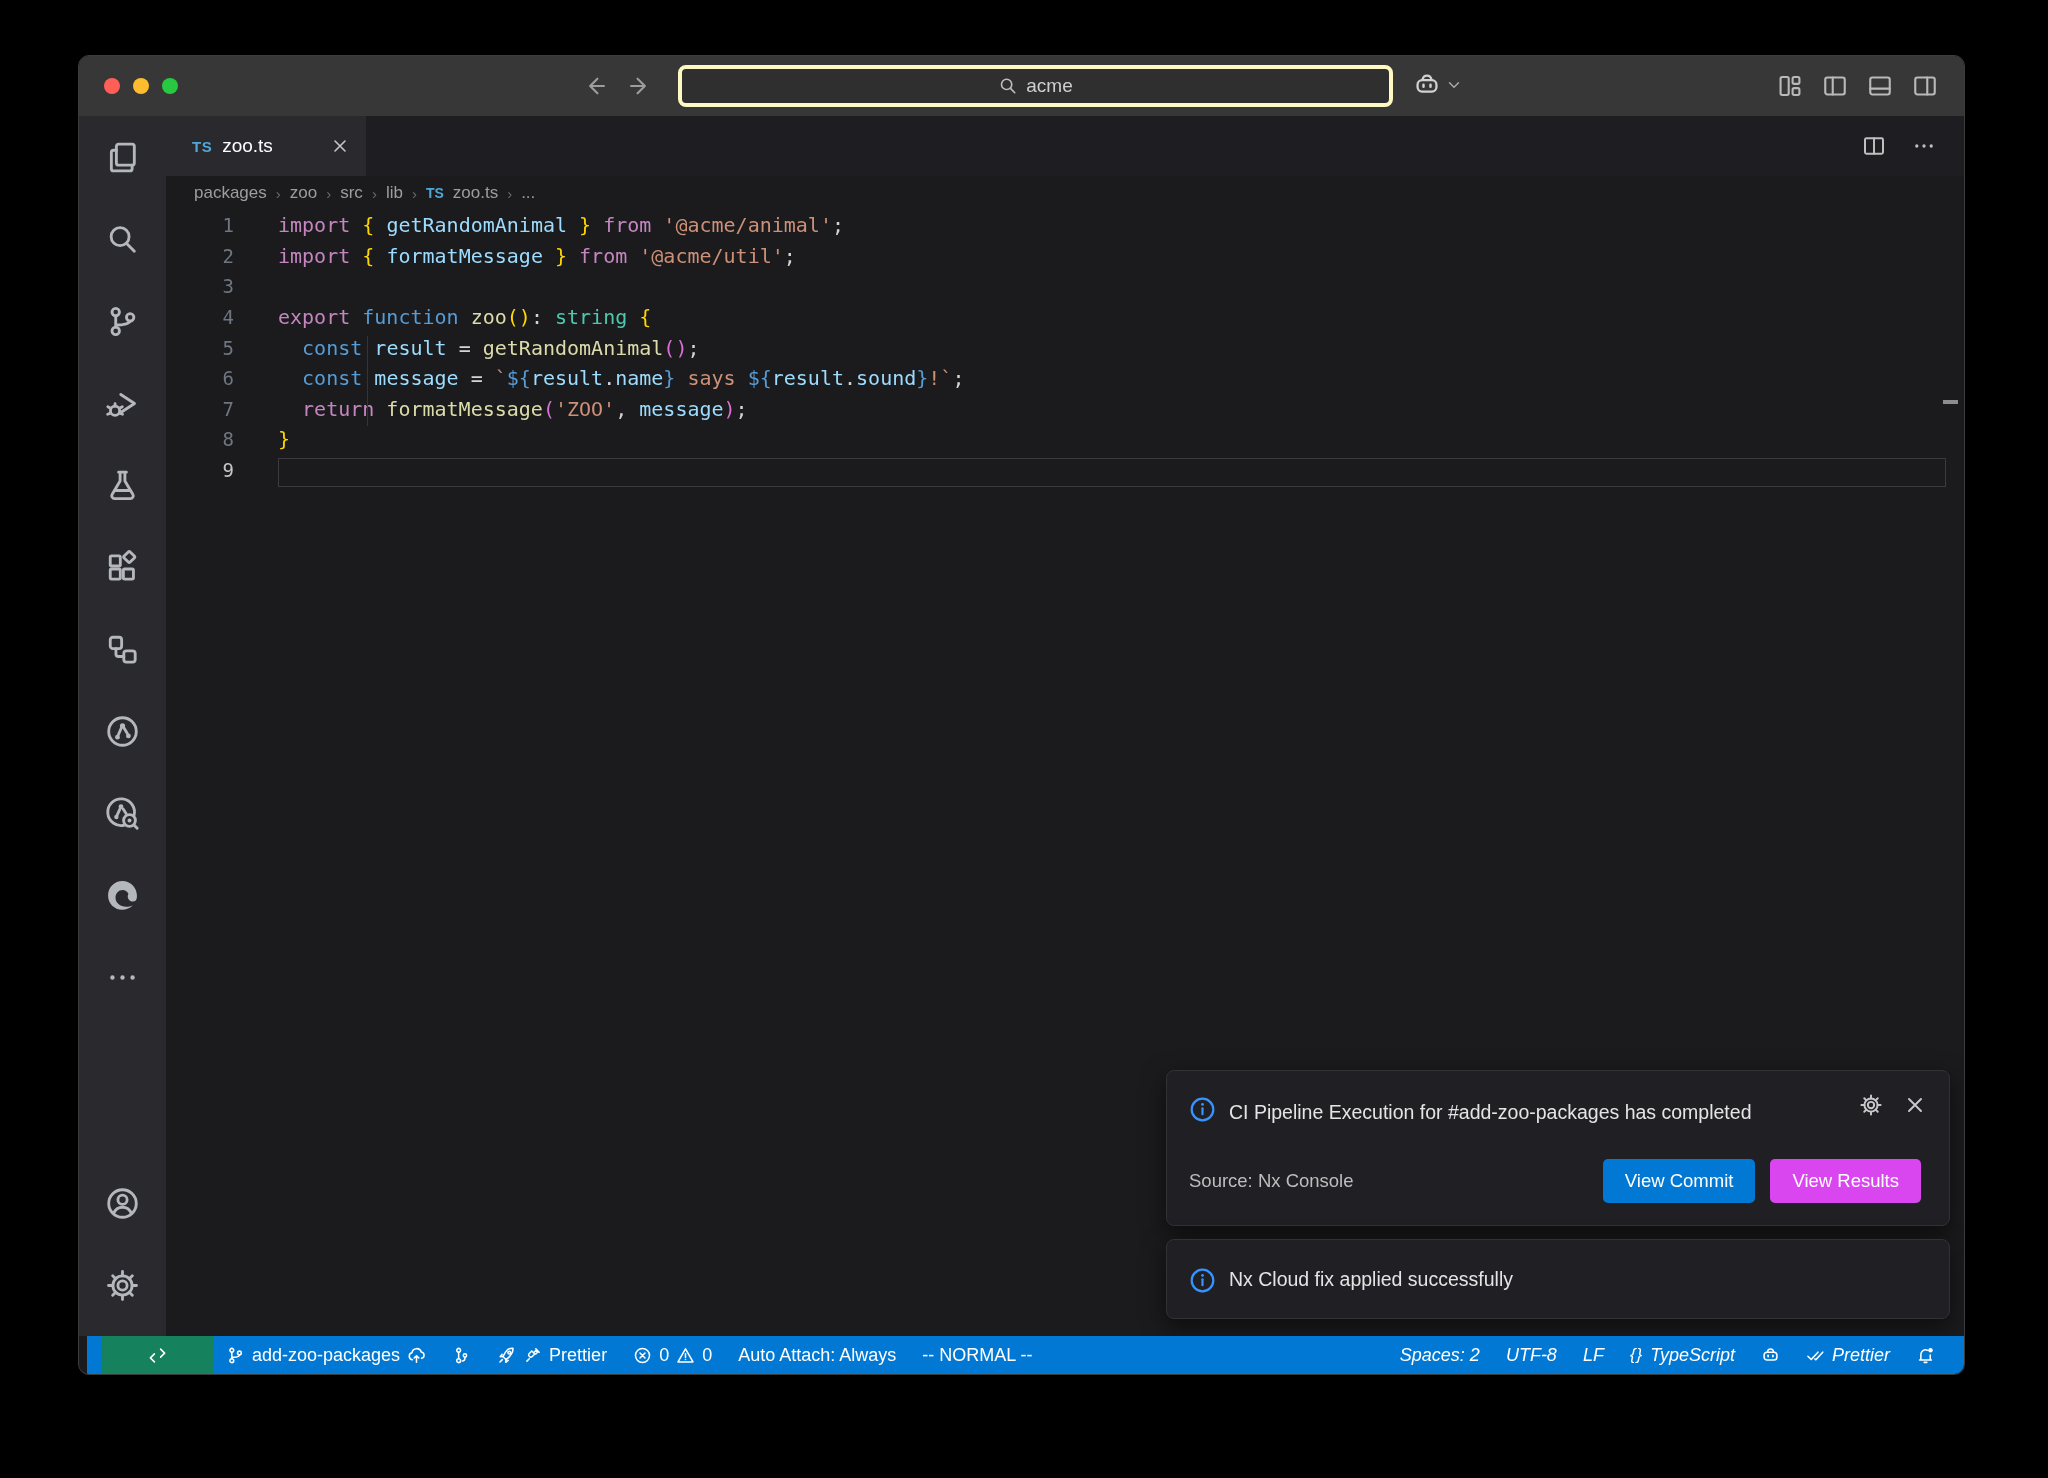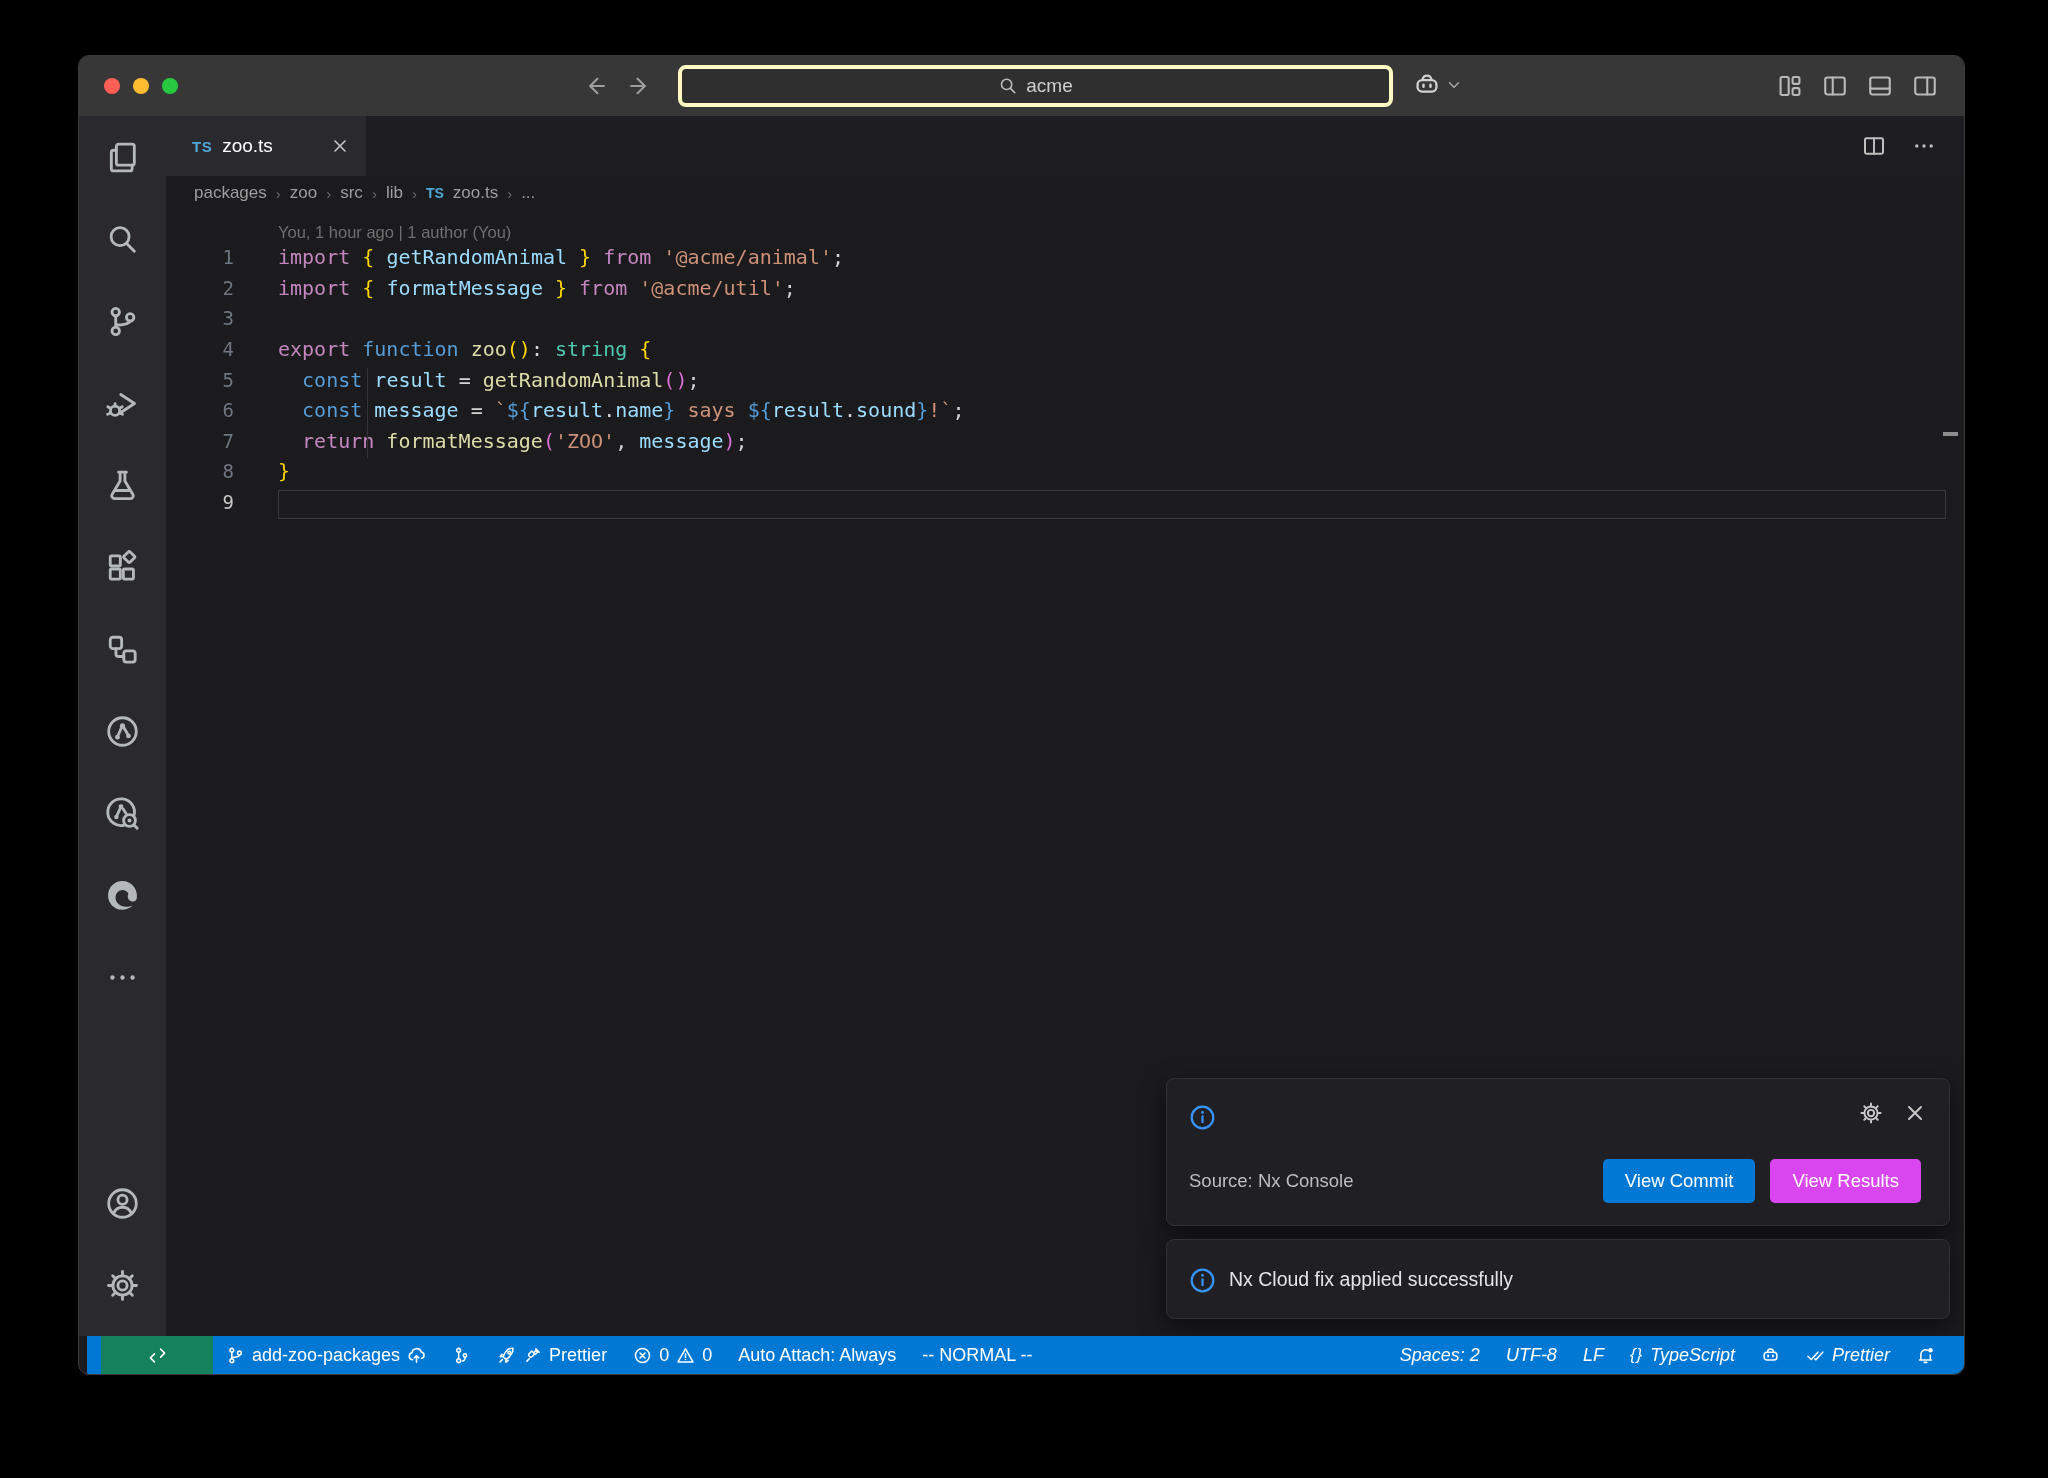--- a/index.html
+++ b/index.html
@@ -330,21 +330,20 @@
           <span>src</span>
           <span class="crumb-sep">›</span>
           <span>lib</span>
           <span class="crumb-sep">›</span>
           <span class="crumb-ts">TS</span>
           <span>zoo.ts</span>
           <span class="crumb-sep">›</span>
           <span>...</span>
         </div>
 
-      <div class="blame">You, 1 hour ago | 1 author (You)</div>
 
       <div class="code">
         <div id="code-lines">
             <div class="code-line"><span class="gutter">1</span><span class="line-text"><span style="color: rgb(197, 134, 192);">import</span><span style="color: rgb(212, 212, 212);"> </span><span style="color: rgb(255, 215, 0);">{</span><span style="color: rgb(156, 220, 254);"> getRandomAnimal</span><span style="color: rgb(212, 212, 212);"> </span><span style="color: rgb(255, 215, 0);">}</span><span style="color: rgb(197, 134, 192);"> from</span><span style="color: rgb(206, 145, 120);"> '@acme/animal'</span><span style="color: rgb(212, 212, 212);">;</span></span></div>
             <div class="code-line"><span class="gutter">2</span><span class="line-text"><span style="color: rgb(197, 134, 192);">import</span><span style="color: rgb(212, 212, 212);"> </span><span style="color: rgb(255, 215, 0);">{</span><span style="color: rgb(156, 220, 254);"> formatMessage</span><span style="color: rgb(212, 212, 212);"> </span><span style="color: rgb(255, 215, 0);">}</span><span style="color: rgb(197, 134, 192);"> from</span><span style="color: rgb(206, 145, 120);"> '@acme/util'</span><span style="color: rgb(212, 212, 212);">;</span></span></div>
             <div class="code-line"><span class="gutter">3</span><span class="line-text"></span></div>
             <div class="code-line"><span class="gutter">4</span><span class="line-text"><span style="color: rgb(197, 134, 192);">export</span><span style="color: rgb(86, 156, 214);"> function</span><span style="color: rgb(220, 220, 170);"> zoo</span><span style="color: rgb(255, 215, 0);">()</span><span style="color: rgb(212, 212, 212);">:</span><span style="color: rgb(78, 201, 176);"> string</span><span style="color: rgb(255, 215, 0);"> {</span></span></div>
             <div class="code-line"><span class="gutter">5</span><span class="line-text"><span style="color: rgb(86, 156, 214);">  const</span><span style="color: rgb(156, 220, 254);"> result</span><span style="color: rgb(212, 212, 212);"> = </span><span style="color: rgb(220, 220, 170);">getRandomAnimal</span><span style="color: rgb(218, 112, 214);">()</span><span style="color: rgb(212, 212, 212);">;</span></span></div>
             <div class="code-line"><span class="gutter">6</span><span class="line-text"><span style="color: rgb(86, 156, 214);">  const</span><span style="color: rgb(156, 220, 254);"> message</span><span style="color: rgb(212, 212, 212);"> = </span><span style="color: rgb(206, 145, 120);">`</span><span style="color: rgb(86, 156, 214);">${</span><span style="color: rgb(156, 220, 254);">result</span><span style="color: rgb(212, 212, 212);">.</span><span style="color: rgb(156, 220, 254);">name</span><span style="color: rgb(86, 156, 214);">}</span><span style="color: rgb(206, 145, 120);"> says </span><span style="color: rgb(86, 156, 214);">${</span><span style="color: rgb(156, 220, 254);">result</span><span style="color: rgb(212, 212, 212);">.</span><span style="color: rgb(156, 220, 254);">sound</span><span style="color: rgb(86, 156, 214);">}</span><span style="color: rgb(206, 145, 120);">!`</span><span style="color: rgb(212, 212, 212);">;</span></span></div>
             <div class="code-line"><span class="gutter">7</span><span class="line-text"><span style="color: rgb(197, 134, 192);">  return</span><span style="color: rgb(220, 220, 170);"> formatMessage</span><span style="color: rgb(218, 112, 214);">(</span><span style="color: rgb(206, 145, 120);">'ZOO'</span><span style="color: rgb(212, 212, 212);">, </span><span style="color: rgb(156, 220, 254);">message</span><span style="color: rgb(218, 112, 214);">)</span><span style="color: rgb(212, 212, 212);">;</span></span></div>
@@ -361,20 +360,21 @@
   <div class="notifications">
     <div class="notif">
       <div class="notif-row1">
         <span class="icon info-ic" id="ic-info1">
             <svg viewBox="0 0 16 16" fill="none" stroke="currentColor" stroke-width="1.3" stroke-linecap="round" stroke-linejoin="round">
               <circle cx="8" cy="8" r="6.4"></circle>
               <path d="M8 7.3v3.5"></path>
               <circle cx="8" cy="5" r=".85" fill="currentColor" stroke="none"></circle>
             </svg>
           </span>
+        <div class="notif-msg">CI Pipeline Execution for #add-zoo-packages has completed</div>
         <div class="notif-acts">
           <span class="icon" id="ic-ngear">
               <svg viewBox="0 0 16 16" fill="none" stroke="currentColor" stroke-width="1.3" stroke-linecap="round" stroke-linejoin="round">
                 <circle cx="8" cy="8" r="2.1"></circle>
                 <circle cx="8" cy="8" r="4.4"></circle>
                 <path d="M8 1.6v2M8 12.4v2M1.6 8h2M12.4 8h2M3.5 3.5l1.4 1.4M11.1 11.1l1.4 1.4M12.5 3.5l-1.4 1.4M4.9 11.1l-1.4 1.4"></path>
               </svg>
             </span>
           <span class="icon" id="ic-nclose">
               <svg viewBox="0 0 16 16" fill="none" stroke="currentColor" stroke-width="1.3" stroke-linecap="round" stroke-linejoin="round">

